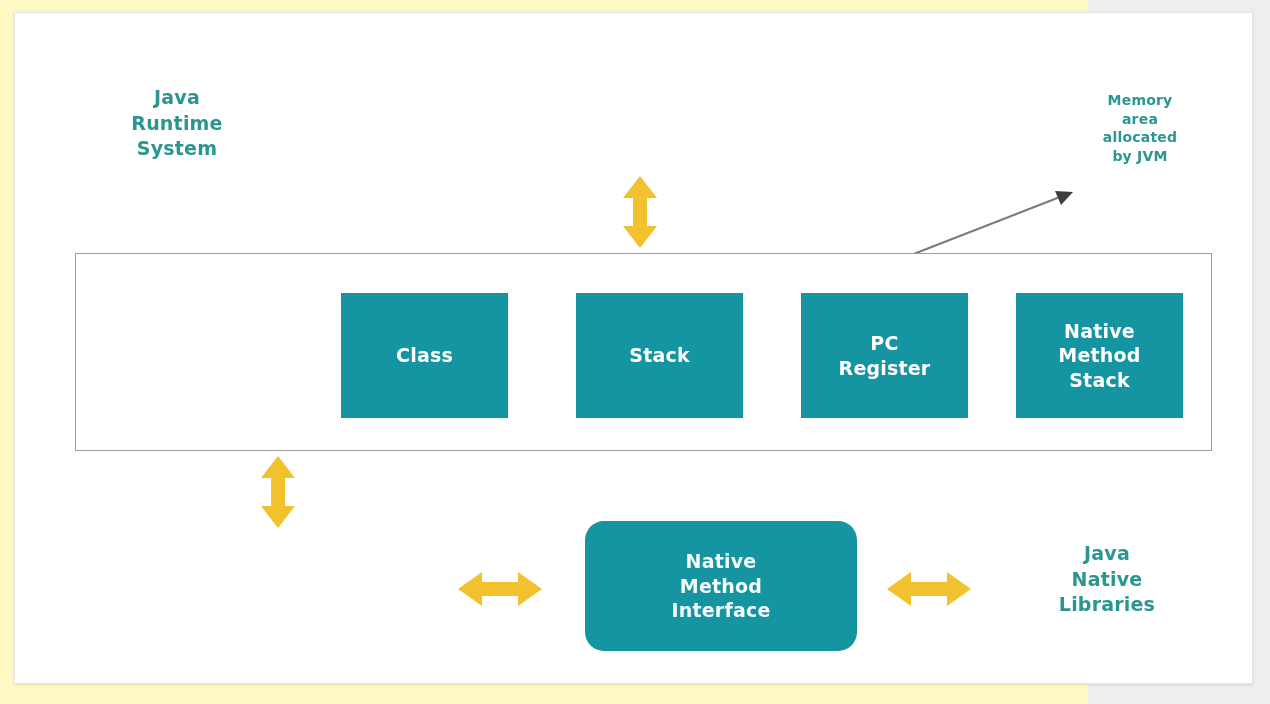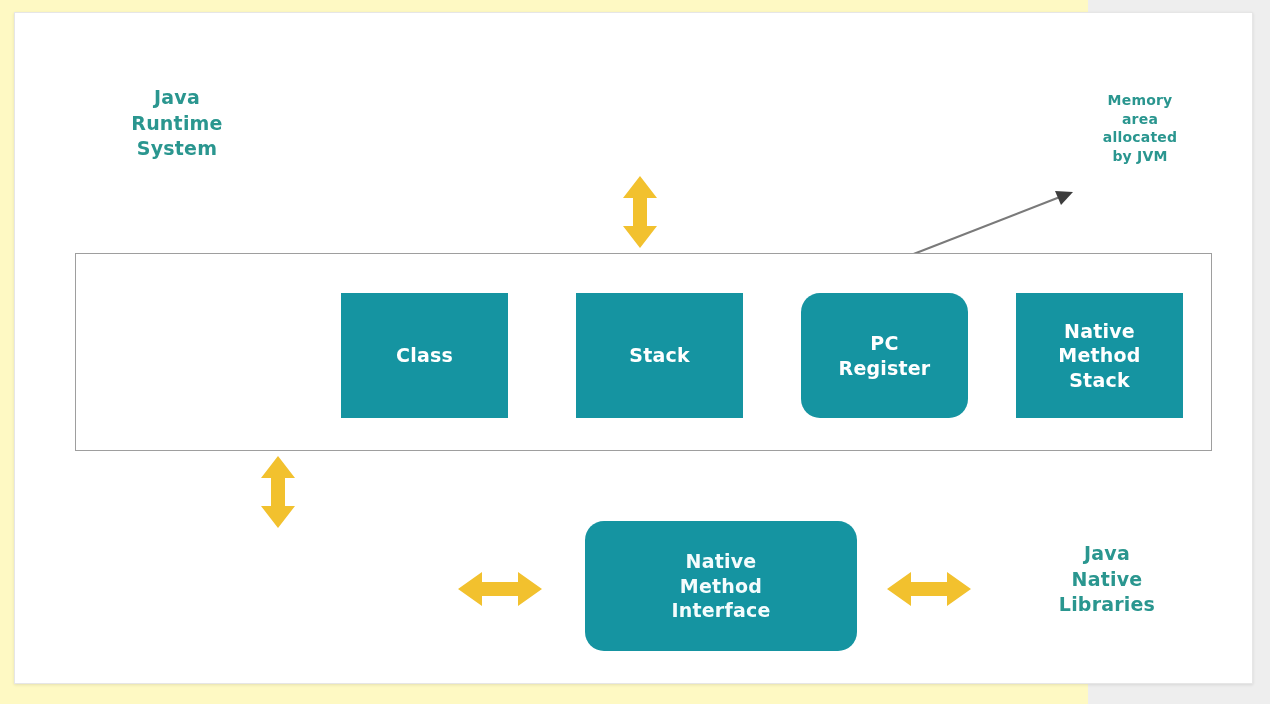--- a/index.html
+++ b/index.html
@@ -114,21 +114,21 @@
     display: flex;
     align-items: center;
     justify-content: center;
     text-align: center;
     letter-spacing: 0.2px;
   }
 
   #mem-box-class-area { left: 35px;  width: 167px; }
   #mem-box-heap       { left: 265px; width: 167px; }
   #mem-box-stack      { left: 500px; width: 167px; }
-  #mem-box-pc         { left: 725px; width: 167px; border-radius: 19px; }
+  #mem-box-pc         { left: 725px; width: 167px; }
   #mem-box-native     { left: 940px; width: 167px; }
 
   
   .round-box {
     position: absolute;
     background: #1594a1;
     border-radius: 19px;
     color: #f4fcfd;
     font-weight: bold;
     font-size: 19px;

